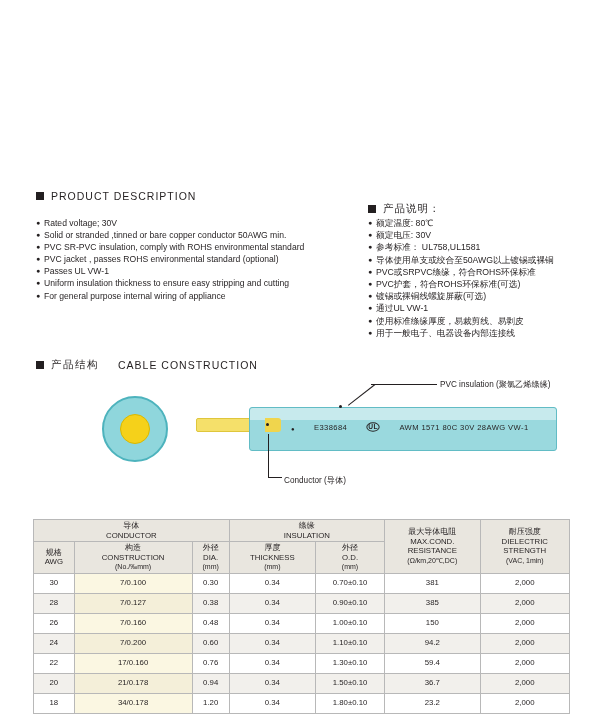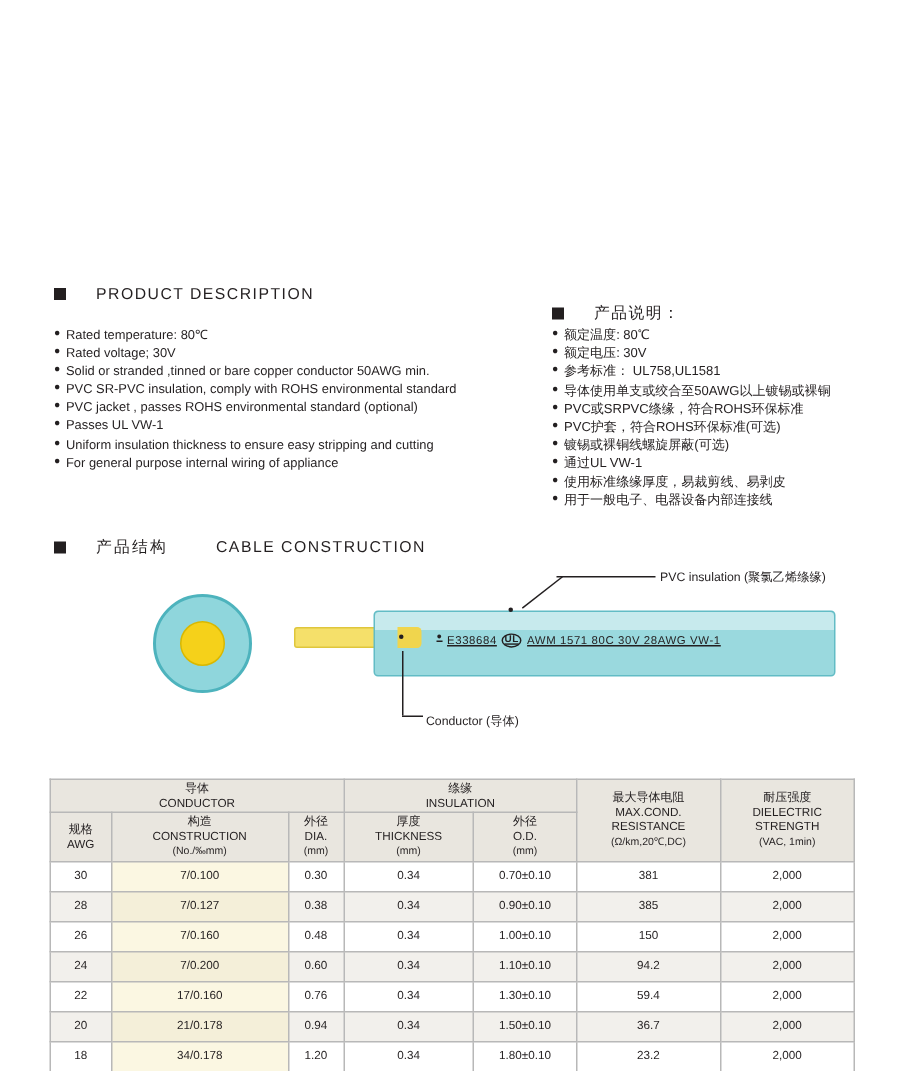--- a/index.html
+++ b/index.html
@@ -12,21 +12,21 @@
     position: relative;
     font-family: "Liberation Sans", sans-serif;
     color: #231f20;
     overflow: hidden;
   }
 
   
   .sec-head {
     display: flex;
     align-items: center;
-    gap: 20px;
+    gap: 7px;
     font-size: 10.5px;
     letter-spacing: 1px;
   }
   .sec-head .bullet-sq {
     width: 8px; height: 8px;
     background: #231f20;
     display: inline-block;
     flex: 0 0 auto;
   }
   .sec-head .txt { white-space: nowrap; }
@@ -115,23 +115,22 @@
   }
 
   
   .jacket-print {
     position: absolute;
     left: 255px; top: 44px;
     font-size: 7.6px;
     letter-spacing: 0.4px;
     white-space: nowrap;
     display: flex;
-    align-items: flex-start;
-    gap: 3px;
-    text-decoration: underline;
+    align-items: flex-end;
+    gap: 19px;
   }
   .jacket-print .dot {
     font-size: 6px;
   }
   .ul-mark {
     display: inline-block;
     font-size: 7px;
     font-weight: bold;
     border: 1px solid #231f20;
     border-radius: 50%;
@@ -223,21 +222,20 @@
   .cn-s { font-size: 8px; }
 </style>
 </head>
 <body>
 
 <div class="sec-head" id="desc-en-head">
   <span class="bullet-sq"></span>
   <span class="txt">PRODUCT  DESCRIPTION</span>
 </div>
 <ul class="desc-list" id="desc-en-list">
-  <li>Rated temperature: 80℃</li>
   <li>Rated voltage; 30V</li>
   <li>Solid or stranded ,tinned or bare copper conductor 50AWG min.</li>
   <li>PVC SR-PVC insulation, comply with ROHS environmental standard</li>
   <li>PVC jacket , passes ROHS environmental standard (optional)</li>
   <li>Passes UL  VW-1</li>
   <li>Uniform insulation thickness to ensure easy stripping and cutting</li>
   <li>For general purpose internal wiring of appliance</li>
 </ul>
 
 <div class="sec-head" id="desc-cn-head">

